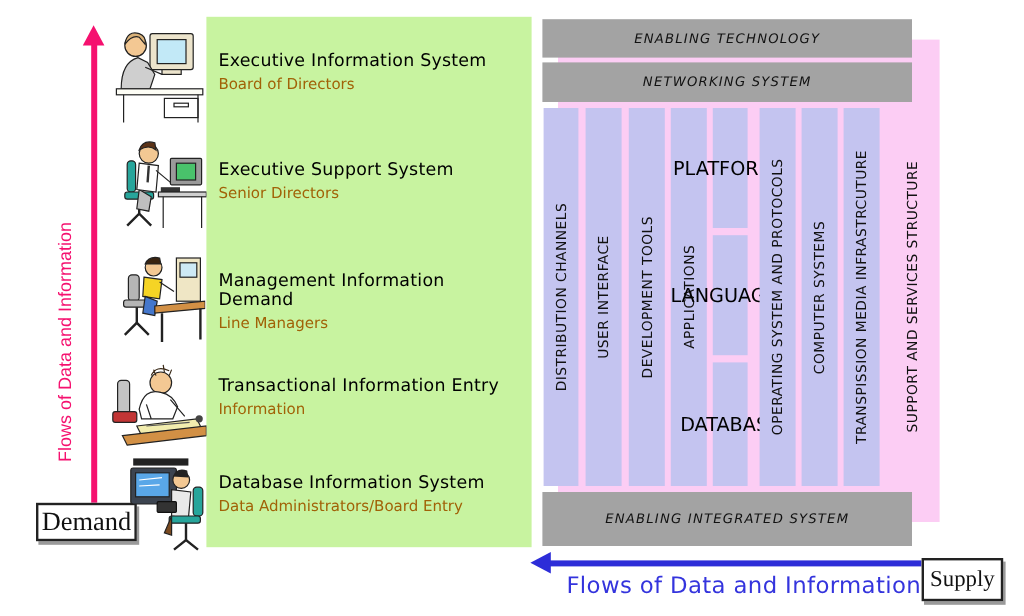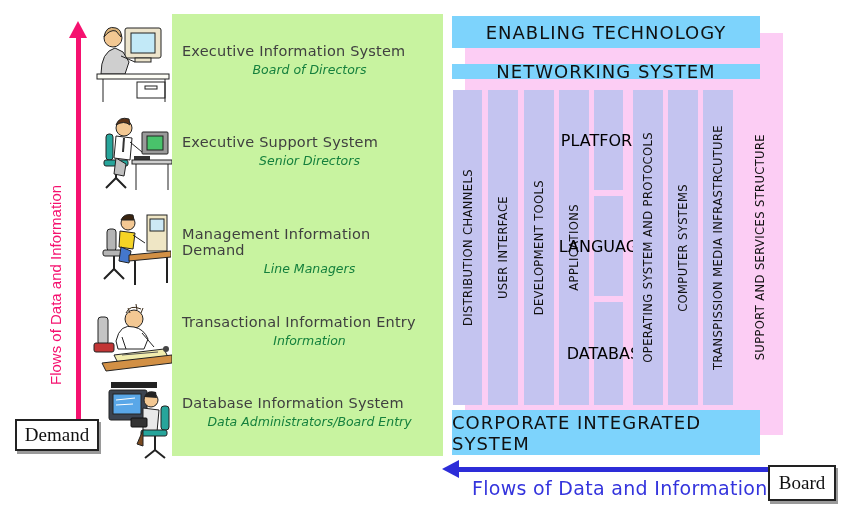--- a/index.html
+++ b/index.html
@@ -3,45 +3,45 @@
 <meta charset="utf-8">
 <style>
   html,body{margin:0;padding:0;background:#fff;}
   .canvas{position:relative;width:853px;height:513px;background:#ffffff;
           font-family:"DejaVu Sans",sans-serif;overflow:hidden;}
 
   
   .green-panel{position:absolute;left:172px;top:14px;width:271px;height:442px;
                background:#c8f3a0;}
   .sys-row{position:absolute;left:10px;width:255px;}
-  .sys-title{font-size:14.5px;color:#404040;letter-spacing:.2px;}
-  .sys-sub{font-size:12.5px;font-style:italic;color:#15803d;margin-top:3px;text-align:center;}
+  .sys-title{font-size:14.5px;color:#000000;letter-spacing:.2px;}
+  .sys-sub{font-size:12.5px;color:#a16207;margin-top:3px;}
 
   .up-arrow-shaft{position:absolute;left:76px;top:36px;width:5px;height:383px;background:#f5116f;}
   .up-arrow-head{position:absolute;left:69px;top:21px;width:0;height:0;
                  border-left:9px solid transparent;border-right:9px solid transparent;
                  border-bottom:17px solid #f5116f;}
   .left-flow-label{position:absolute;left:42px;top:180px;width:26px;height:210px;
                    display:flex;align-items:center;justify-content:center;
                    writing-mode:vertical-rl;transform:rotate(180deg);
                    color:#f5116f;font-family:"Liberation Sans",sans-serif;
                    font-size:15px;white-space:nowrap;}
-  .demand-box{position:absolute;left:15px;top:419px;width:80px;height:28px;
+  .demand-box{position:absolute;left:30px;top:419px;width:80px;height:28px;
               background:#fff;border:2px solid #222;box-shadow:2px 3px 0 #9a9a9a;
               display:flex;align-items:center;justify-content:center;
-              font-family:"Liberation Serif",serif;font-size:19px;color:#111;}
+              font-family:"Liberation Serif",serif;font-size:22px;color:#111;}
   .figure{position:absolute;}
 
   
   .pink-panel{position:absolute;left:465px;top:33px;width:318px;height:402px;background:#fccdf4;}
-  .ybar{position:absolute;left:452px;width:308px;background:#7dd3fc;
+  .ybar{position:absolute;left:452px;width:308px;background:#a3a3a3;
         display:flex;align-items:center;justify-content:center;
-        font-size:18px;color:#111;letter-spacing:1px;}
+        font-size:11px;color:#111;letter-spacing:1px;font-style:italic;}
   .ybar-1{top:16px;height:32px;}
-  .ybar-2{top:64px;height:15px;}
+  .ybar-2{top:52px;height:33px;}
   .ybar-3{top:410px;height:45px;}
 
   .col{position:absolute;top:90px;height:315px;width:29px;background:#c4c4f0;
        display:flex;align-items:center;justify-content:center;}
   .col span,.side-label span{writing-mode:vertical-rl;transform:rotate(180deg);
        font-size:11.5px;color:#111;letter-spacing:.4px;white-space:nowrap;}
   .subcol{position:absolute;width:29px;background:#c4c4f0;left:594px;
           display:flex;align-items:center;justify-content:center;}
   .side-label{position:absolute;left:741px;top:90px;width:38px;height:315px;
               display:flex;align-items:center;justify-content:center;}
@@ -205,20 +205,20 @@
     <span>COMPUTER SYSTEMS</span>
     </div>
   <div class="col" style="left:703px;width:30px">
     <span>TRANSPISSION MEDIA INFRASTRCUTURE</span>
     </div>
 
   <div class="side-label">
     <span>SUPPORT AND SERVICES STRUCTURE</span>
     </div>
 
-  <div class="ybar ybar-3">CORPORATE INTEGRATED SYSTEM</div>
+  <div class="ybar ybar-3">ENABLING INTEGRATED SYSTEM</div>
 
   <div class="blue-arrow-shaft"></div>
   <div class="blue-arrow-head"></div>
   <div class="bottom-flow-label">Flows of Data and Information</div>
-  <div class="supply-box">Board</div>
+  <div class="supply-box">Supply</div>
 
 </div>
 
 </body></html>

